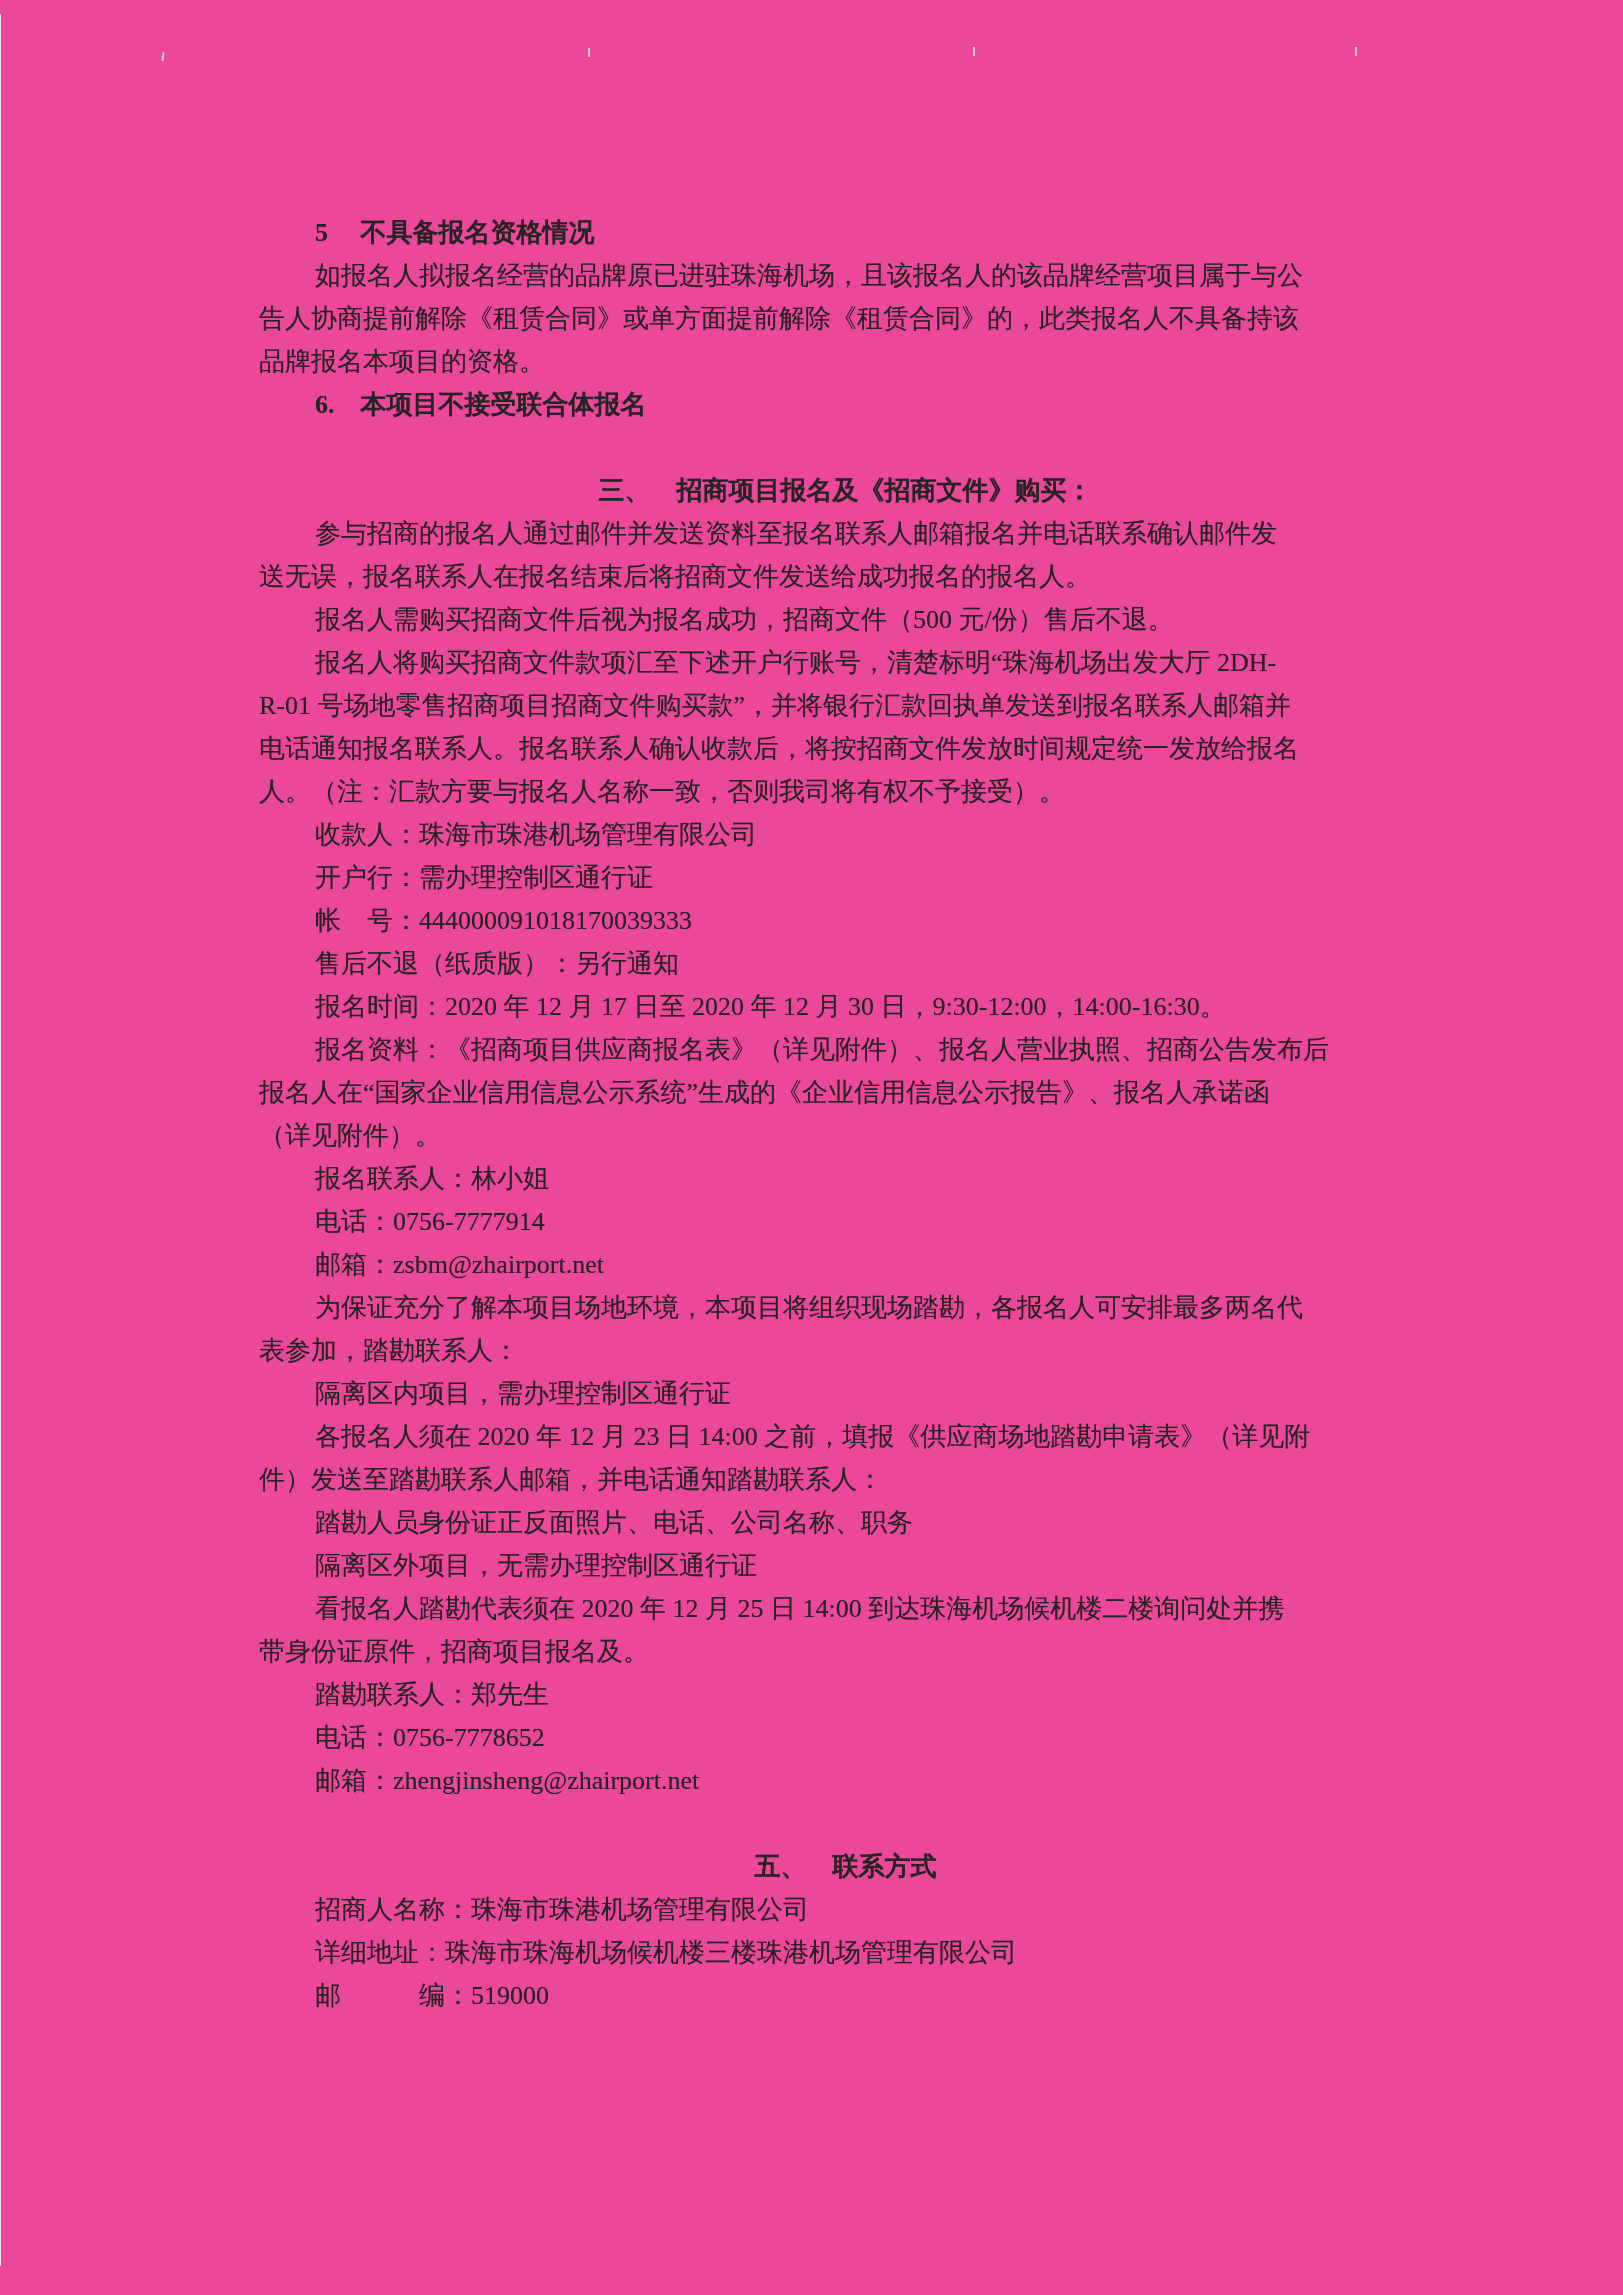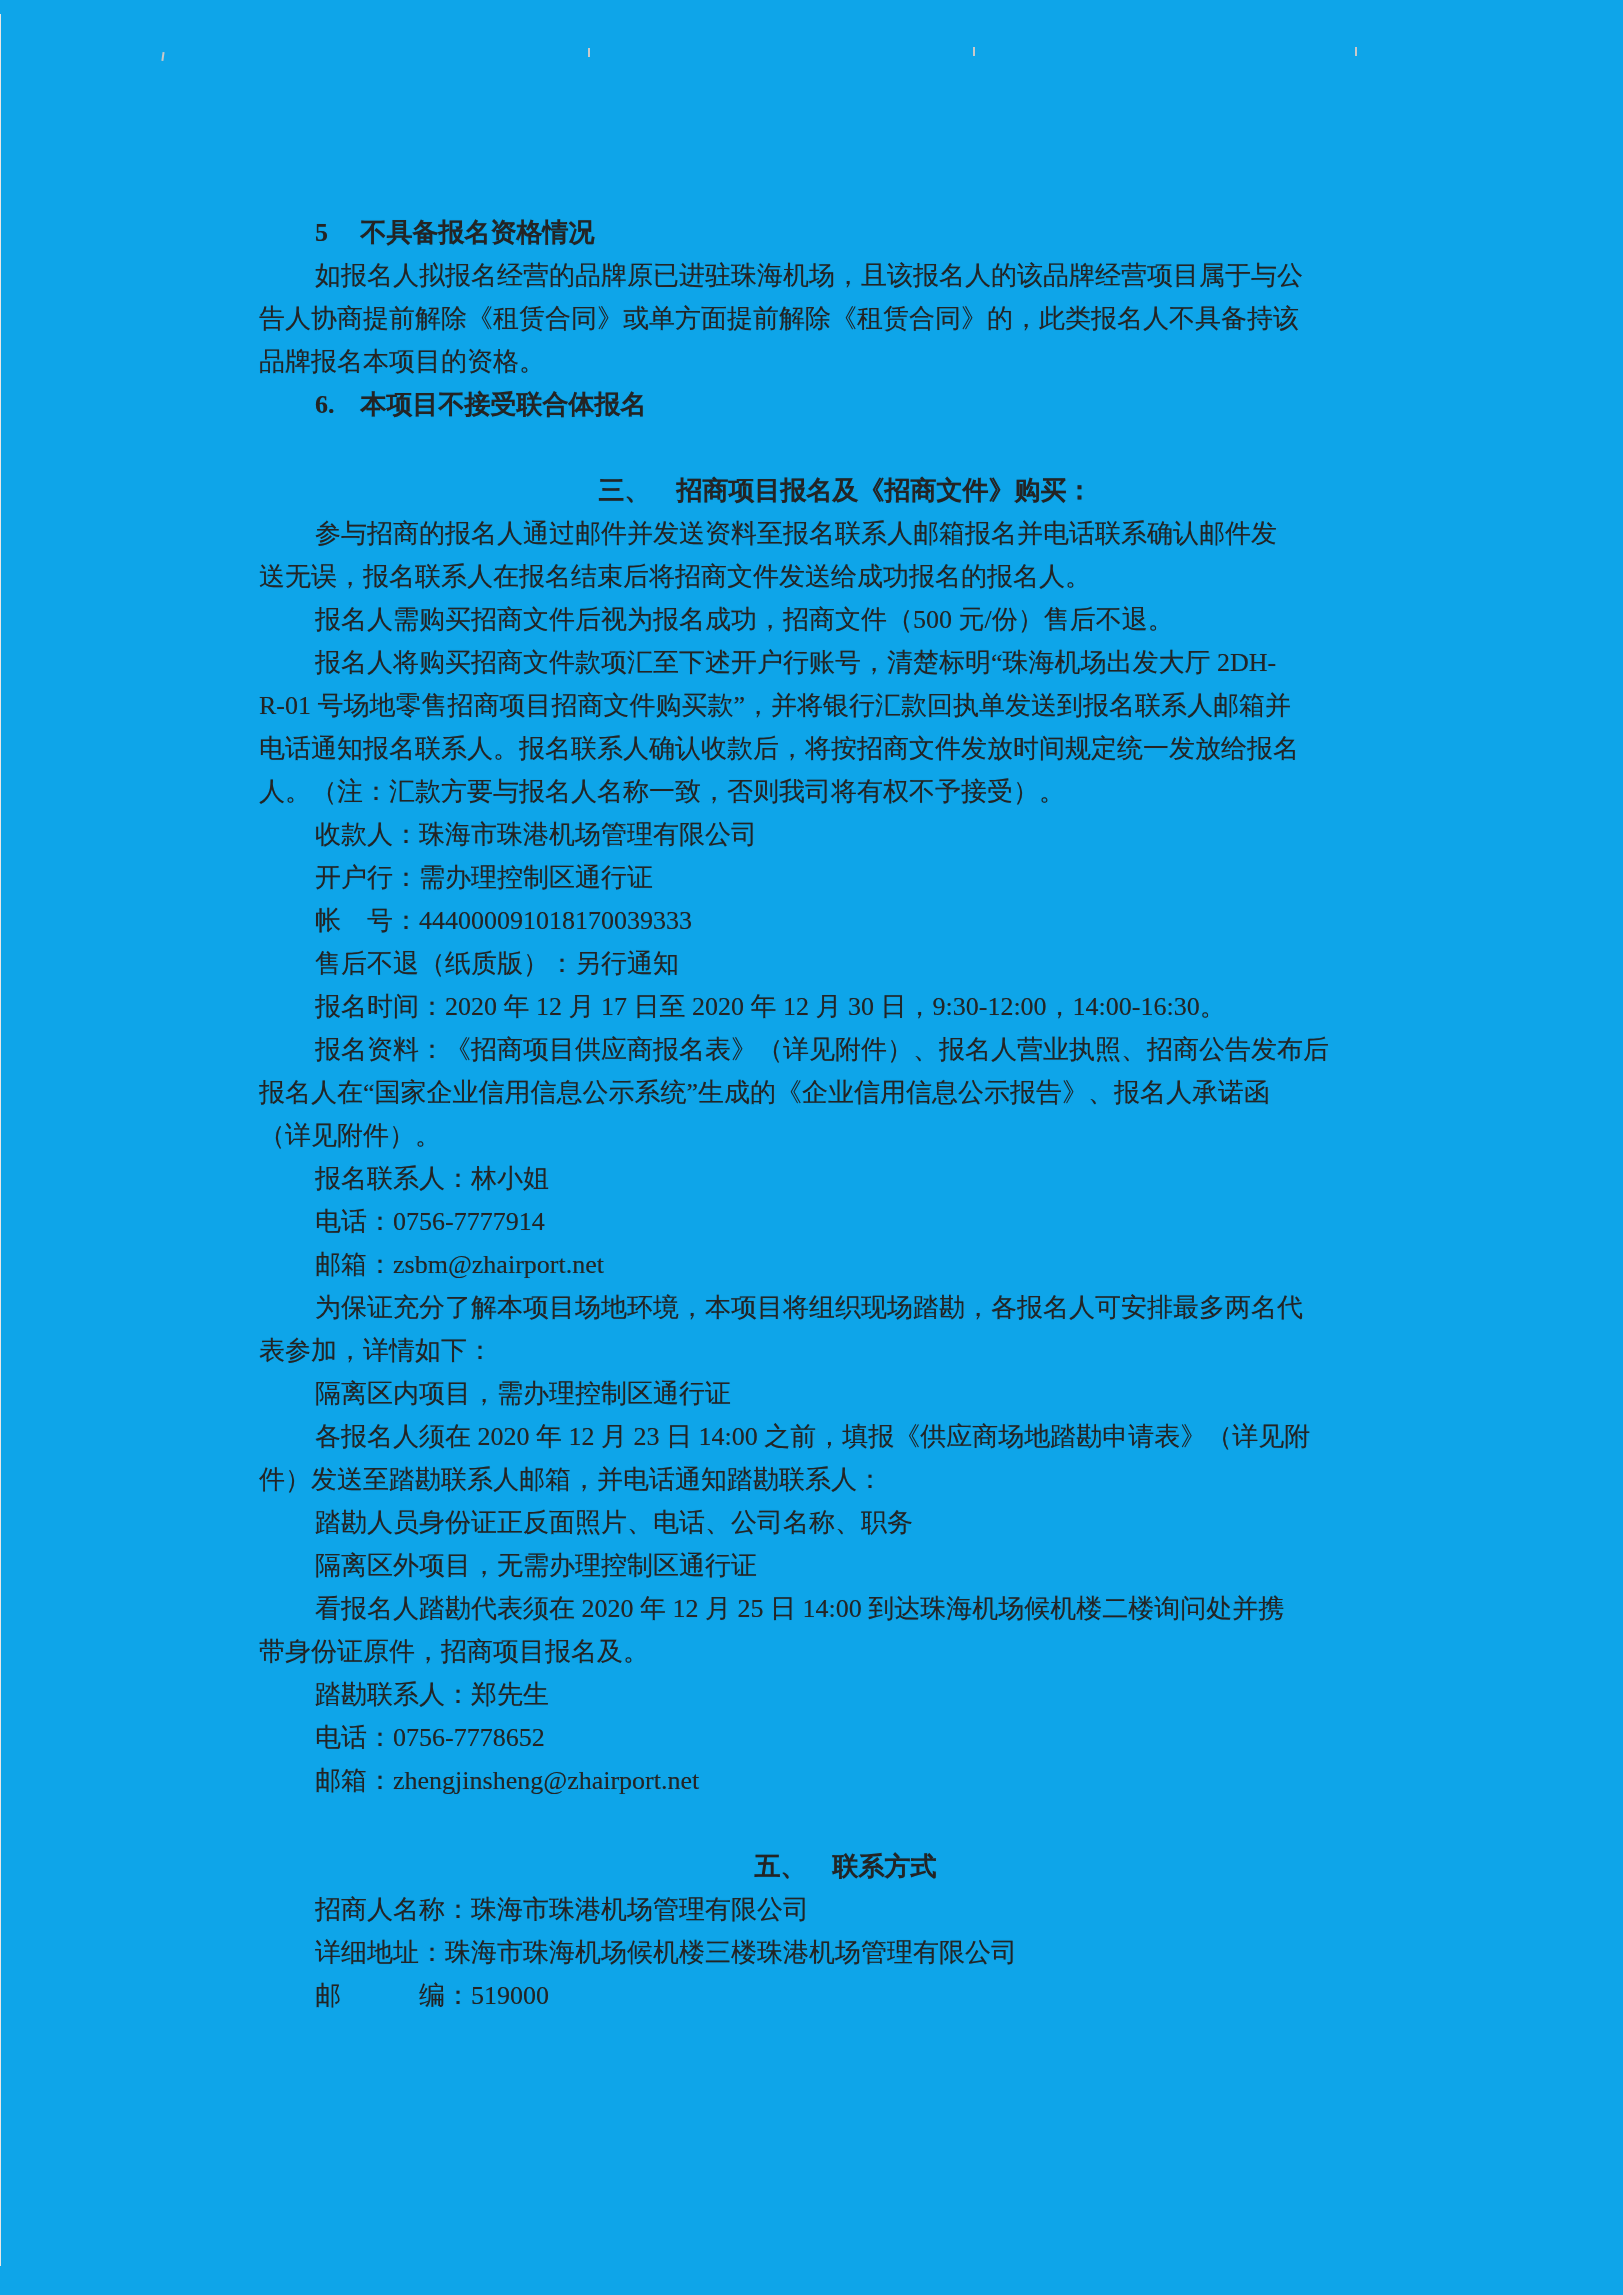--- a/index.html
+++ b/index.html
@@ -1,19 +1,19 @@
 <!DOCTYPE html>
 <html lang="zh" style="font-size:10.5px"><head>
 <meta charset="utf-8">
 <style>
   html,body{margin:0;padding:0;background:#ffffff;}
   .page{
     position:relative;
     width:1623px;height:2295px;
-    background:#0ea5e9;
+    background:#ec4899;
     overflow:hidden;
     font-family:"Liberation Serif","DejaVu Serif",serif;
     color:#242424;
   }
   .content{
     position:absolute;
     left:259px;top:211px;
     width:1117px;
   }
   .line{
@@ -71,21 +71,21 @@
     <div class="line indent">售后不退（纸质版）：另行通知</div>
     <div class="line indent">报名时间：2020 年 12 月 17 日至 2020 年 12 月 30 日，9:30-12:00，14:00-16:30。</div>
     <div class="line indent">报名资料：《招商项目供应商报名表》（详见附件）、报名人营业执照、招商公告发布后</div>
     <div class="line">报名人在“国家企业信用信息公示系统”生成的《企业信用信息公示报告》、报名人承诺函</div>
     <div class="line">（详见附件）。</div>
     <div class="line indent">报名联系人：林小姐</div>
     <div class="line indent">电话：0756-7777914</div>
     <div class="line indent">邮箱：zsbm@zhairport.net</div>
 
     <div class="line indent">为保证充分了解本项目场地环境，本项目将组织现场踏勘，各报名人可安排最多两名代</div>
-    <div class="line">表参加，详情如下：</div>
+    <div class="line">表参加，踏勘联系人：</div>
     <div class="line indent">隔离区内项目，需办理控制区通行证</div>
     <div class="line indent">各报名人须在 2020 年 12 月 23 日 14:00 之前，填报《供应商场地踏勘申请表》（详见附</div>
     <div class="line">件）发送至踏勘联系人邮箱，并电话通知踏勘联系人：</div>
     <div class="line indent">踏勘人员身份证正反面照片、电话、公司名称、职务</div>
     <div class="line indent">隔离区外项目，无需办理控制区通行证</div>
     <div class="line indent">看报名人踏勘代表须在 2020 年 12 月 25 日 14:00 到达珠海机场候机楼二楼询问处并携</div>
     <div class="line">带身份证原件，招商项目报名及。</div>
     <div class="line indent">踏勘联系人：郑先生</div>
     <div class="line indent">电话：0756-7778652</div>
     <div class="line indent">邮箱：zhengjinsheng@zhairport.net</div>

